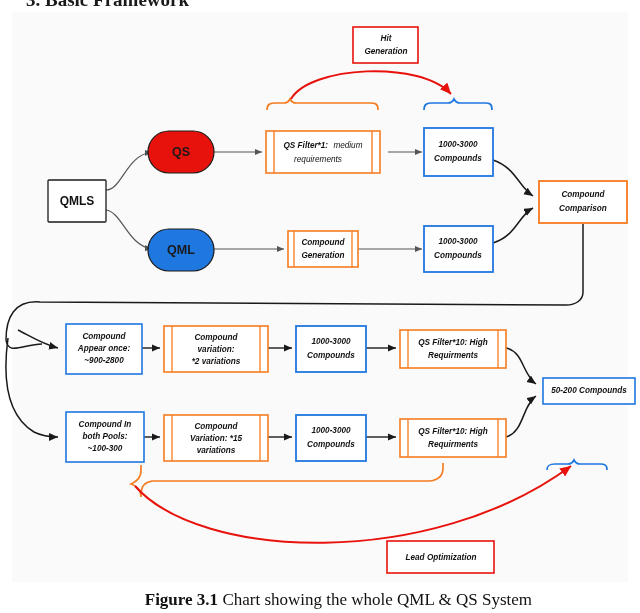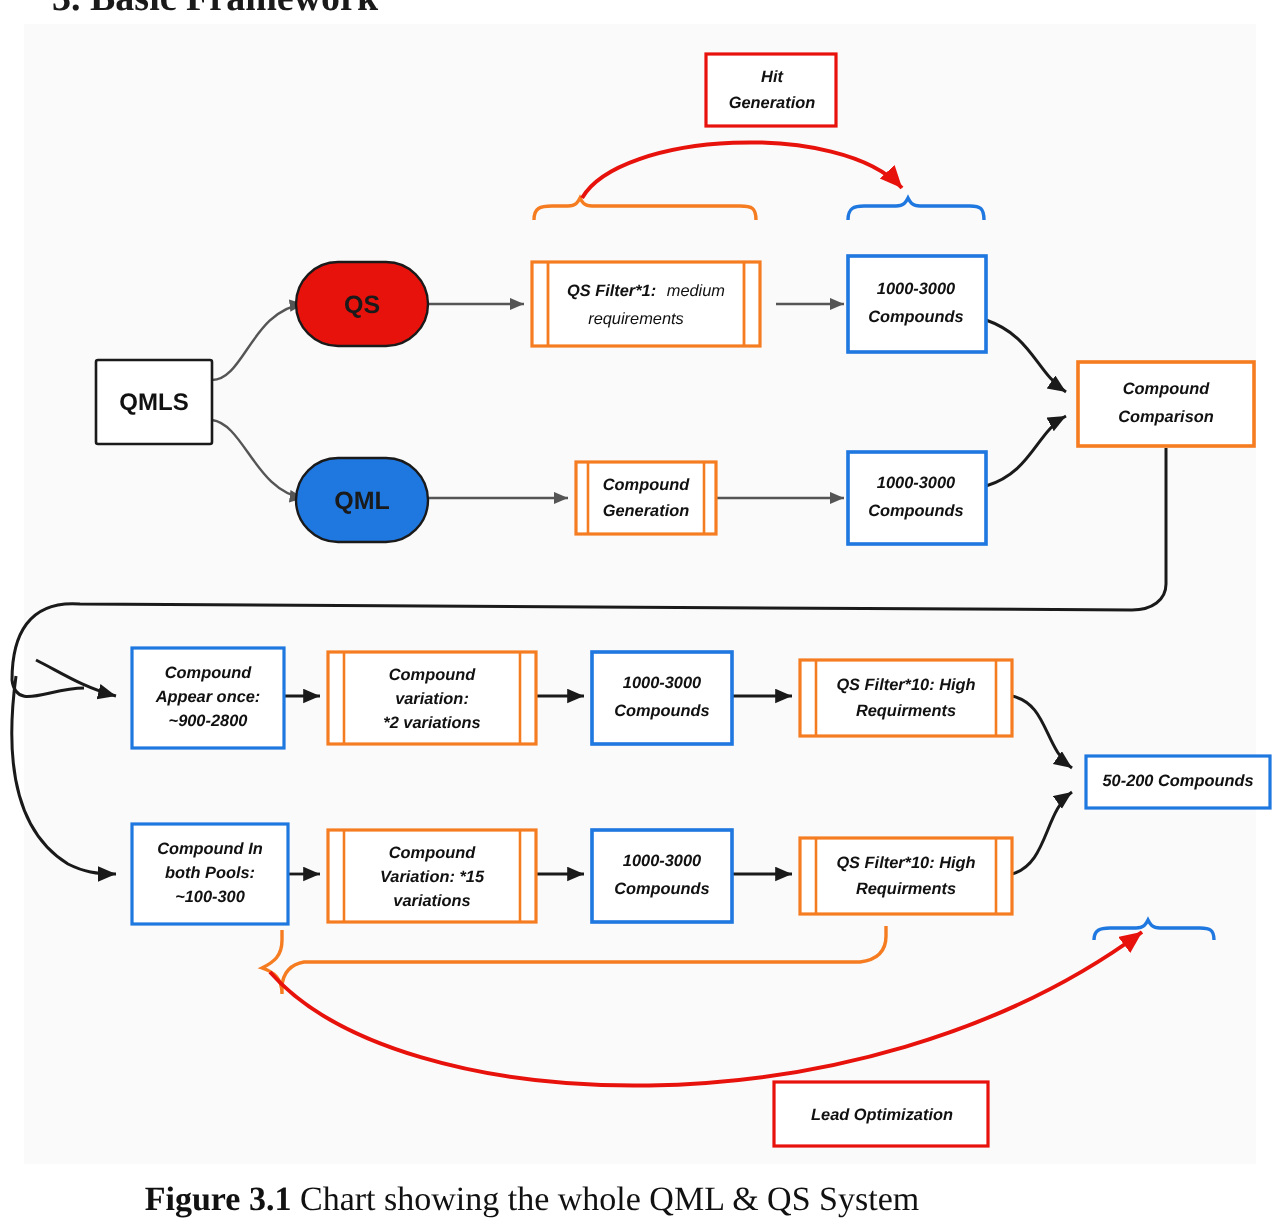--- a/index.html
+++ b/index.html
@@ -32,21 +32,21 @@
     top: 12px;
     width: 616px;
     height: 570px;
     background: #fafafa;
   }
   #caption {
     position: absolute;
     left: 0px;
     top: 590px;
     width: 532px;
-    text-align: center;
+    text-align: right;
     font-family: "Liberation Serif", serif;
     font-size: 17px;
     color: #111111;
     white-space: nowrap;
   }
   #caption .cap-strong { font-weight: bold; }
   svg.flow {
     position: absolute;
     left: 0;
     top: 0;

